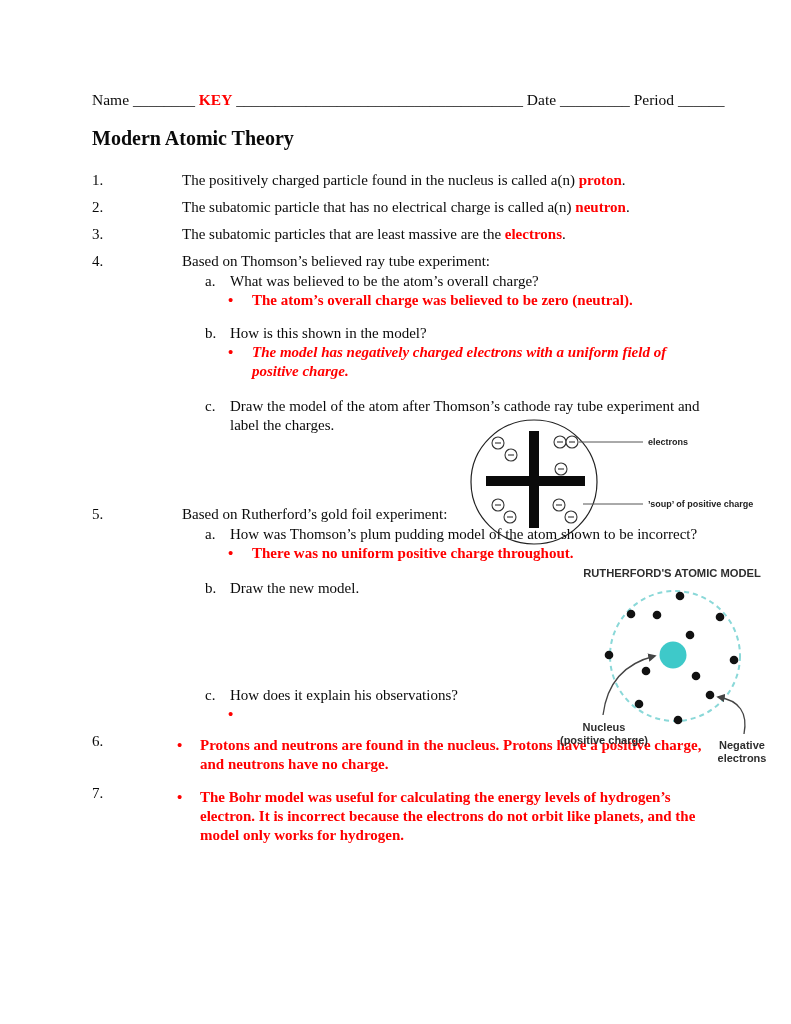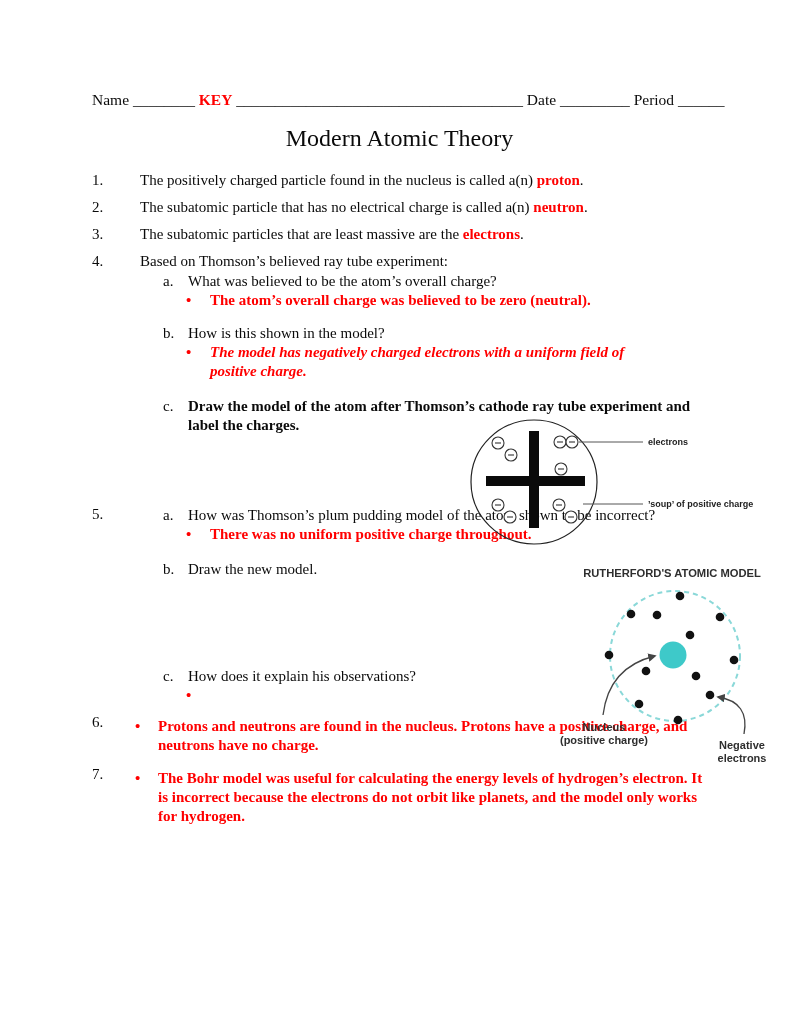--- a/index.html
+++ b/index.html
@@ -14,46 +14,46 @@
     font-size: 15px;
     line-height: 19px;
     color: #0a0a0a;
     overflow: hidden;
     border-radius: 26px;
   }
   .header-line { white-space: nowrap; font-size: 15.5px; }
   .key { color: #ff0000; font-weight: bold; }
   .title {
     width: 615px;
-    text-align: center;
-    font-size: 24px;
+    text-align: left;
+    font-size: 20px;
     line-height: 26px;
-    font-weight: normal;
+    font-weight: bold;
     margin: 16px 0 20px 0;
   }
   .q { display: flex; margin-bottom: 8px; }
   .qnum { width: 48px; flex: none; }
-  .qbody { flex: 1; min-width: 0; }
+  .qbody { flex: 1; min-width: 0; margin-left: 42px; }
   .sub { display: flex; margin-left: 23px; margin-top: 1px; }
   .sub-letter { width: 25px; flex: none; }
   .sub-body { flex: 1; min-width: 0; }
   .bullet-line { display: flex; margin-left: 46px; }
   .bullet-line.top { margin-left: -5px; margin-top: 4px; }
   .bullet-char { width: 24px; flex: none; color: #ff0000; font-weight: bold; }
   .bullet-line.top .bullet-char { width: 23px; }
   .answer { color: #ff0000; font-weight: bold; }
   .mt14 { margin-top: 14px; }
   .mt16 { margin-top: 16px; }
   .mt70 { margin-top: 70px; }
   .mt88 { margin-top: 88px; }
   .mt2  { margin-top: 2px; }
   .mt10 { margin-top: 10px; }
   .w330 { max-width: 330px; }
   .w460 { max-width: 460px; font-style: italic; }
-  .w505 { max-width: 505px; font-weight: bold; }
+  .w505 { max-width: 505px; }
   .w550 { max-width: 550px; }
   .diagram { position: absolute; }
   .thomson { left: 455px; top: 415px; }
   .rutherford { left: 557px; top: 563px; }
   svg text.small-label {
     font-family: "Liberation Sans", sans-serif;
     font-size: 9px;
     font-weight: 600;
     fill: #222222;
   }
@@ -129,20 +129,21 @@
       <div class="sub mt16">
         <span class="sub-letter">c.</span>
         <div class="sub-body w505">Draw the model of the atom after Thomson’s cathode ray tube experiment and label the charges.</div>
       </div>
     </div>
   </div>
 
   <div class="q mt70">
     <span class="qnum">5.</span>
     <div class="qbody">
+      <div>Based on Rutherford’s gold foil experiment:</div>
 
       <div class="sub">
         <span class="sub-letter">a.</span>
         <div class="sub-body">How was Thomson’s plum pudding model of the atom shown to be incorrect?</div>
       </div>
       <div class="bullet-line">
         <span class="bullet-char">•</span>
         <div class="answer">There was no uniform positive charge throughout.</div>
       </div>
 

